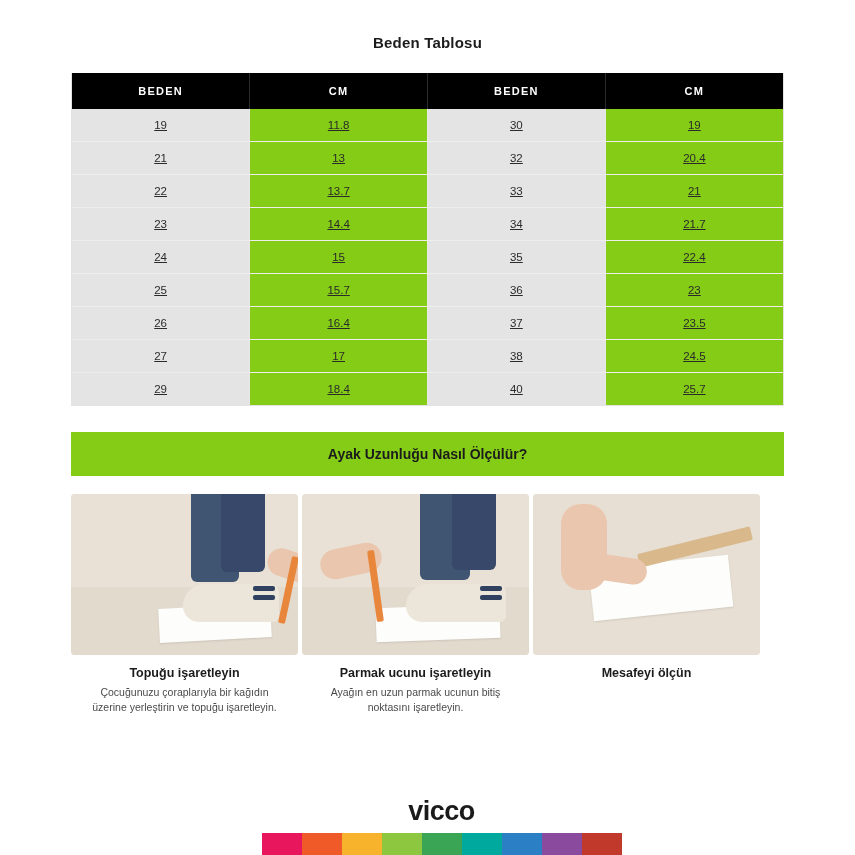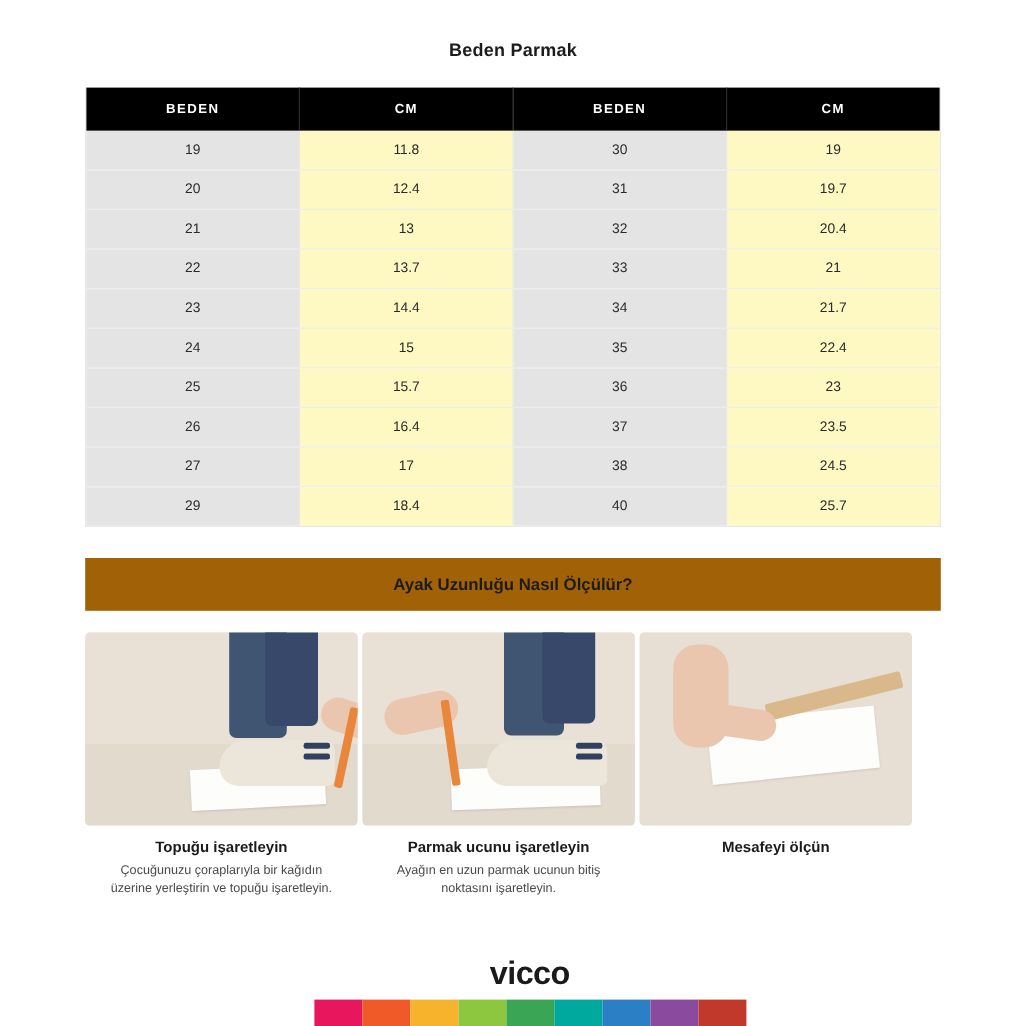--- a/index.html
+++ b/index.html
@@ -53,32 +53,33 @@
     border-right: 1px solid #2b2b2b;
   }
   table.size-table th:last-child { border-right: none; }
   table.size-table td {
     font-size: 11.5px;
     color: #2a2a2a;
     text-align: center;
     padding: 10px 4px;
     border-right: 1px solid #e8e8e8;
     border-bottom: 1px solid #ededed;
+    text-decoration: underline;
   }
   table.size-table td:last-child { border-right: none; }
   table.size-table tr:last-child td { border-bottom: none; }
   table.size-table td.c0, table.size-table td.c2 { background: #e4e4e4; }
-  table.size-table td.c1, table.size-table td.c3 { background: #fef9c3; }
+  table.size-table td.c1, table.size-table td.c3 { background: #84cc16; }
 
   
   .howto {
     margin: 26px 71px 0 71px;
   }
   .howto-head {
-    background: #a16207;
+    background: #84cc16;
     text-align: center;
     padding: 14px 0;
     font-size: 14px;
     font-weight: bold;
     color: #1c1c1c;
   }
   .cards {
     display: flex;
     gap: 4px;
     margin-top: 18px;
@@ -162,45 +163,39 @@
     margin: 0 auto;
   }
   .color-bar span { flex: 1; }
 </style>
 </head>
 <body>
 
 <div class="page">
 
   <div class="title-bar">
-    <div class="title">Beden Parmak</div>
+    <div class="title">Beden Tablosu</div>
   </div>
 
   <div class="table-wrap">
     <table class="size-table">
       <thead>
         <tr>
           <th>BEDEN</th>
           <th>CM</th>
           <th>BEDEN</th>
           <th>CM</th>
         </tr>
       </thead>
       <tbody id="size-table-body">
           <tr>
             <td class="c0">19</td>
             <td class="c1">11.8</td>
             <td class="c2">30</td>
             <td class="c3">19</td>
-          </tr>
-          <tr>
-            <td class="c0">20</td>
-            <td class="c1">12.4</td>
-            <td class="c2">31</td>
-            <td class="c3">19.7</td>
           </tr>
           <tr>
             <td class="c0">21</td>
             <td class="c1">13</td>
             <td class="c2">32</td>
             <td class="c3">20.4</td>
           </tr>
           <tr>
             <td class="c0">22</td>
             <td class="c1">13.7</td>

